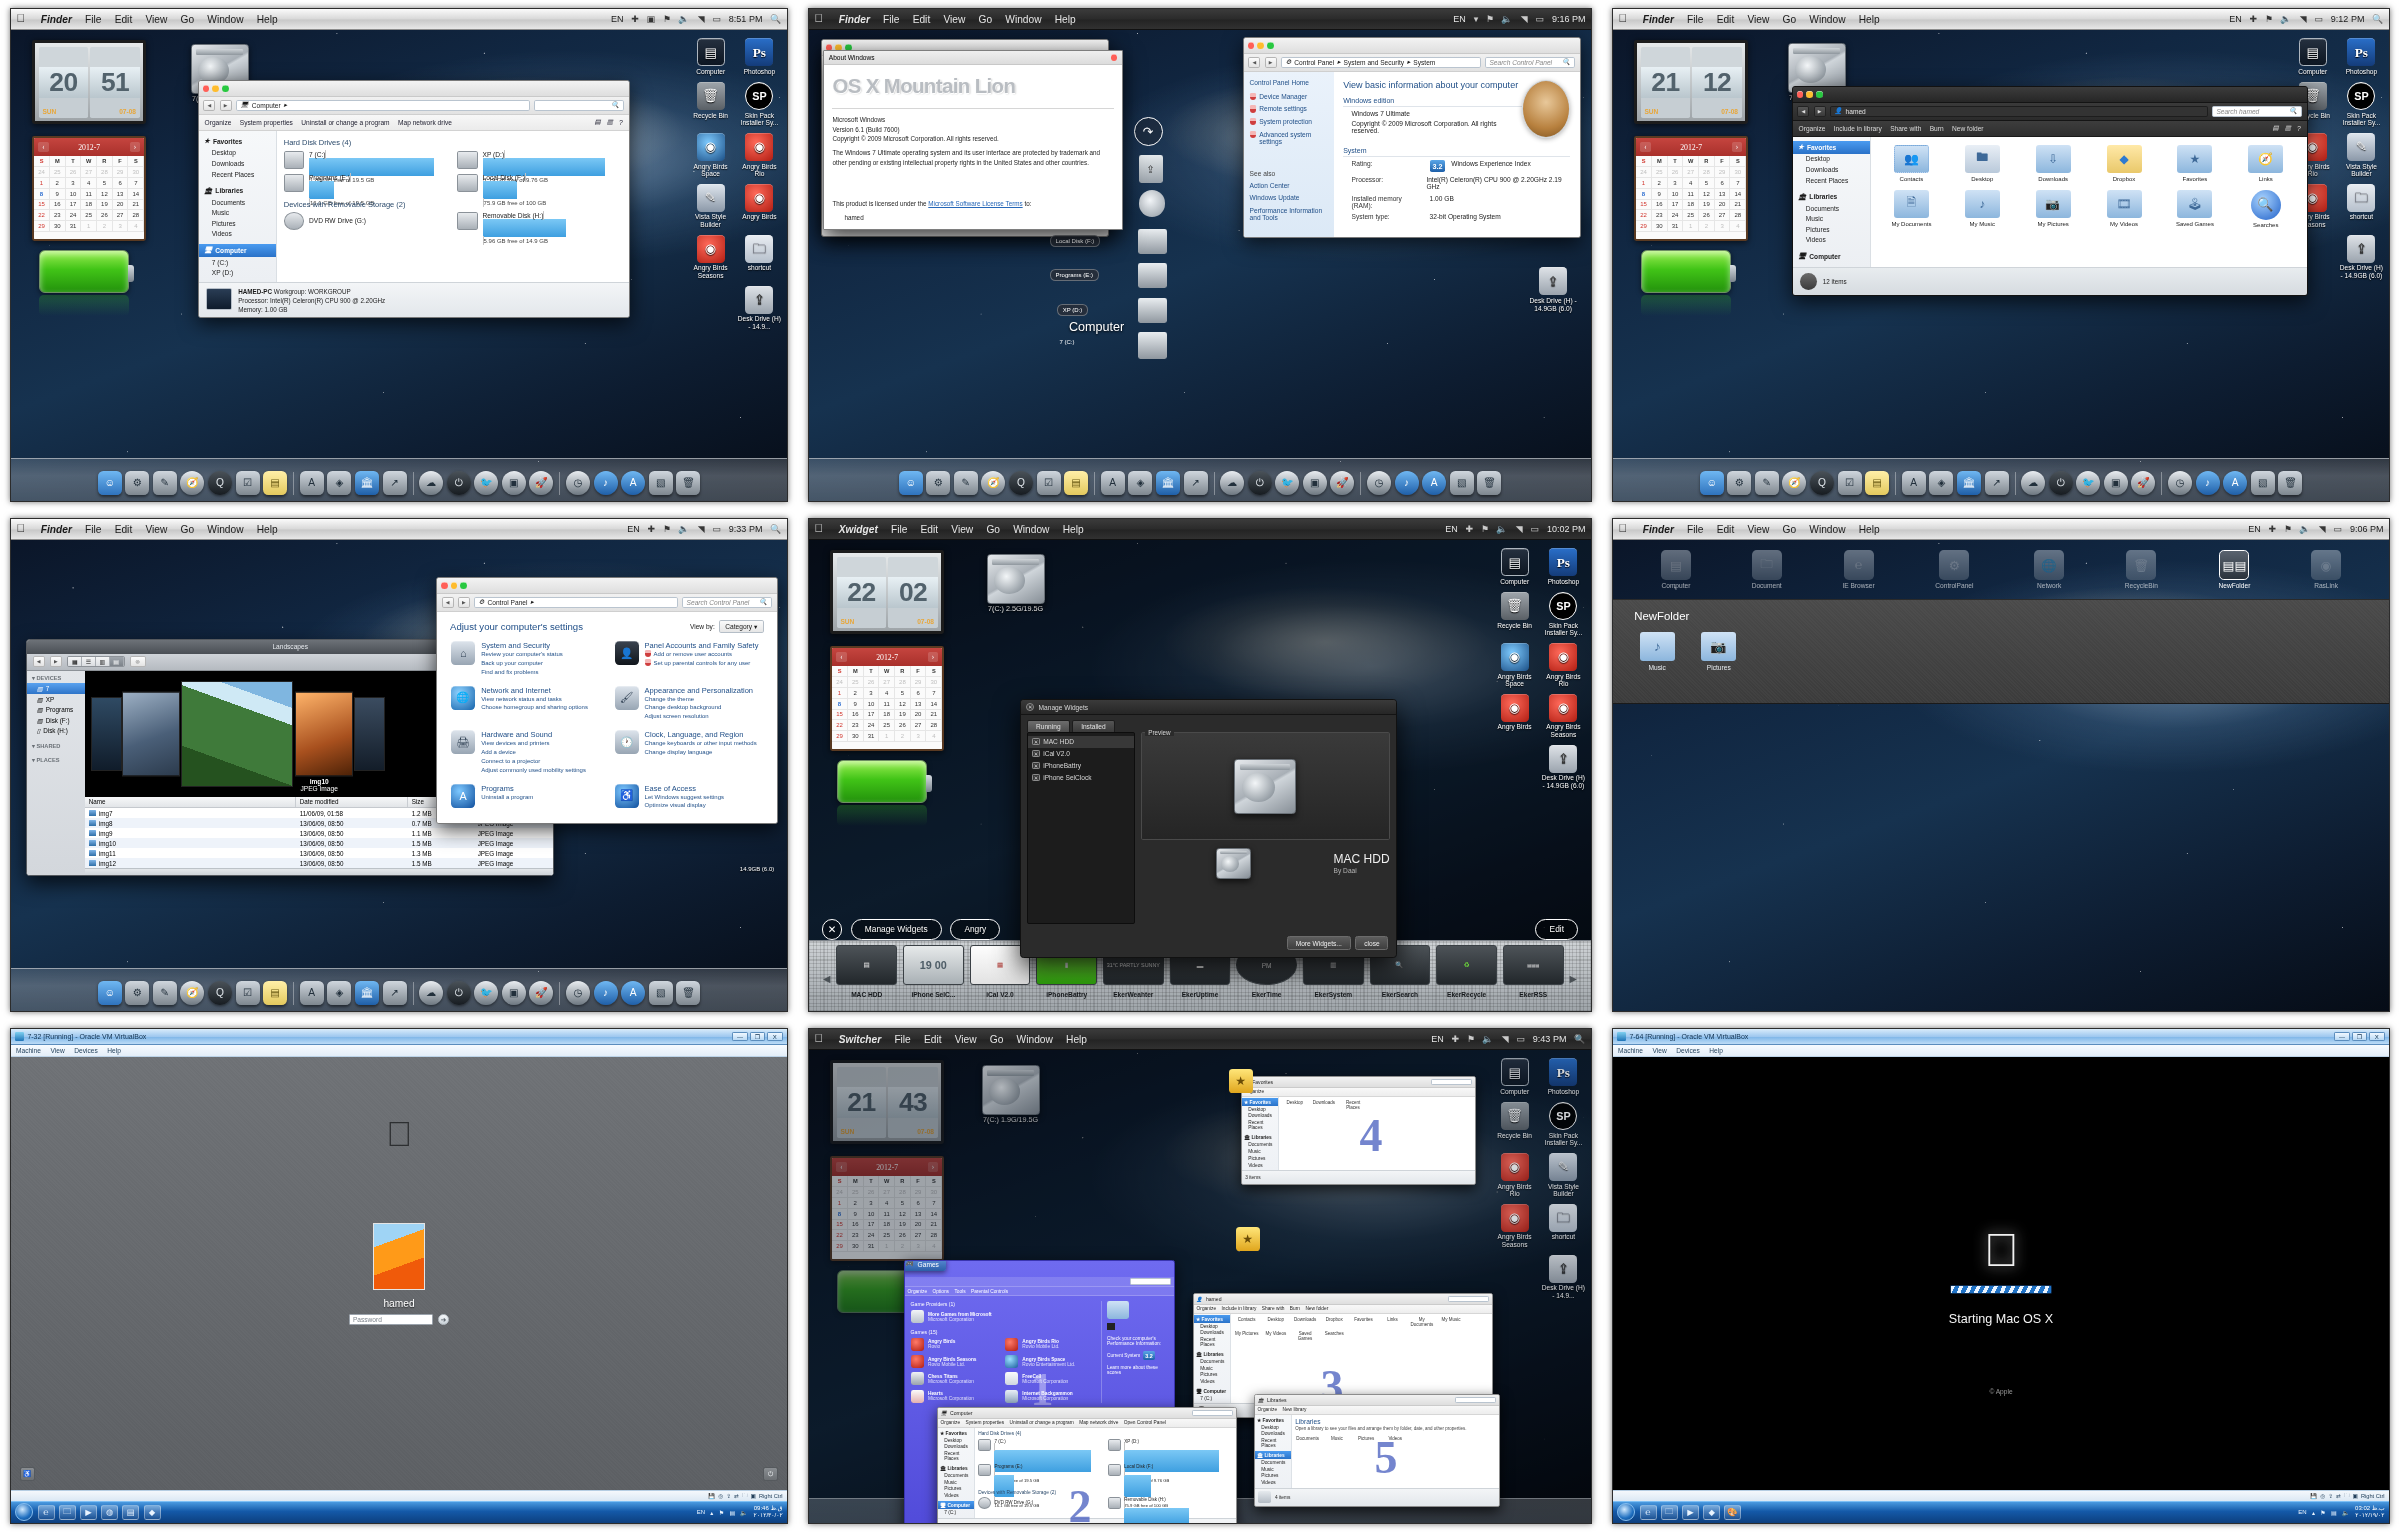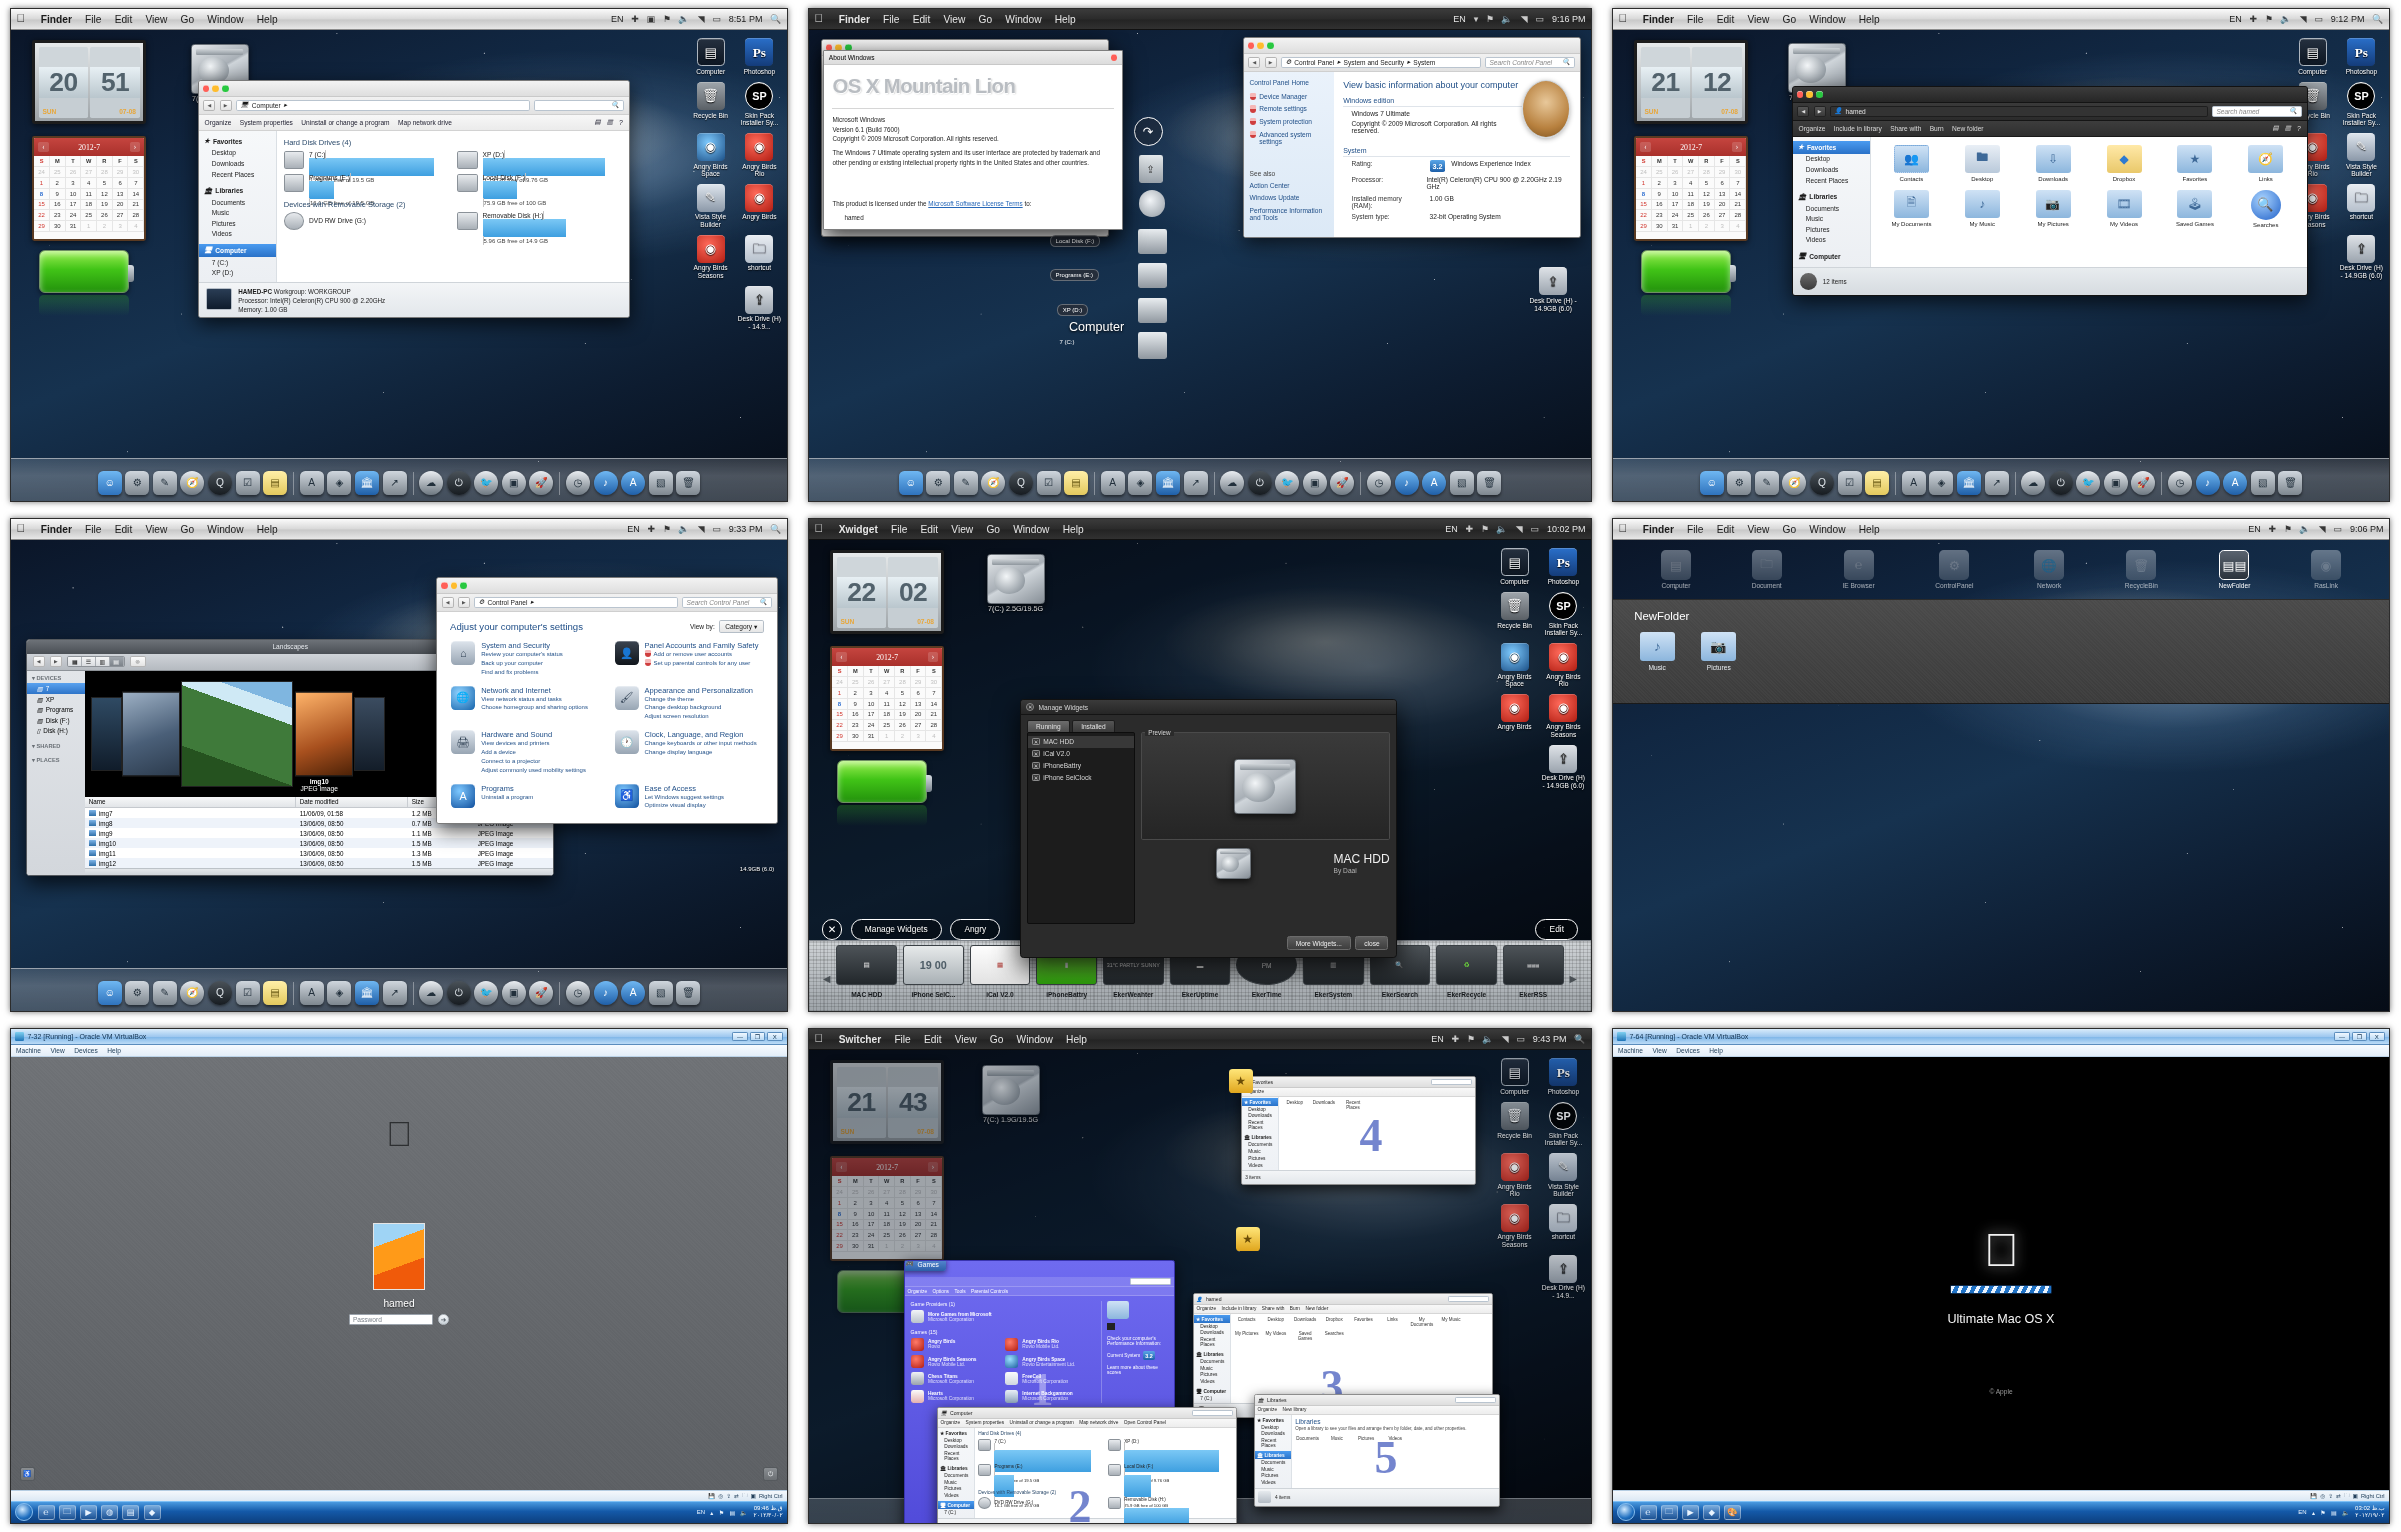--- a/index.html
+++ b/index.html
@@ -62,21 +62,21 @@
     background:linear-gradient(#fbfbfb,#d7d7d7 52%,#c7c7c7 53%,#e7e7e7);
     border-bottom:0.6px solid #8c8c8c;
     display:flex; align-items:center; padding:0 6px; gap:13.2px;
     font-size:10.2px; color:#1a1a1a;
   }
   .menubar.dark{
     background:linear-gradient(#3b3b3b,#2a2a2a 52%,#232323 53%,#313131);
     border-bottom:0.6px solid #111; color:#e6e6e6;
   }
   .apple-logo{ font-size:11.4px; line-height:1; margin-right:2.4px; }
-  .mb-app{ font-weight:bold; }
+  .mb-app{ font-weight:bold;font-style:italic; }
   .mb-right{ margin-left:auto; display:flex; align-items:center; gap:7.8px; font-size:9px; }
   .mb-ico{ opacity:.85; }
 
   
   .desk-icons{ position:absolute; right:6px; top:29px; z-index:20;
     display:grid; grid-template-columns:repeat(2,44px); gap:6px 4.8px; }
   .dicon{ width:44px; text-align:center; color:#fff; font-size:6.6px; line-height:1.15;
     text-shadow:0 0.6px 1.2px #000; }
   .dicon .gl{ display:block; width:28px; height:28px; margin:0 auto 1.8px; border-radius:4.2px;
     background:linear-gradient(#6f86a5,#3d5470); box-shadow:inset 0 0.6px 0 rgba(255,255,255,.4); 
@@ -2113,21 +2113,21 @@
         <div class="vb-menu">
           <span>Machine</span>
           <span>View</span>
           <span>Devices</span>
           <span>Help</span>
         </div>
         <div class="vb-screen">
           <div class="boot">
             <span class="boot-apple"></span>
             <div class="boot-bar"></div>
-            <div class="boot-txt">Ultimate Mac OS X</div>
+            <div class="boot-txt">Starting Mac OS X</div>
             <div class="boot-copy">© Apple</div>
           </div>
         </div>
         <div class="vb-statusbar">
           <span>💾</span>
           <span>◎</span>
           <span>⇪</span>
           <span>⇄</span>
           <span>🗀</span>
           <span>▣</span>

